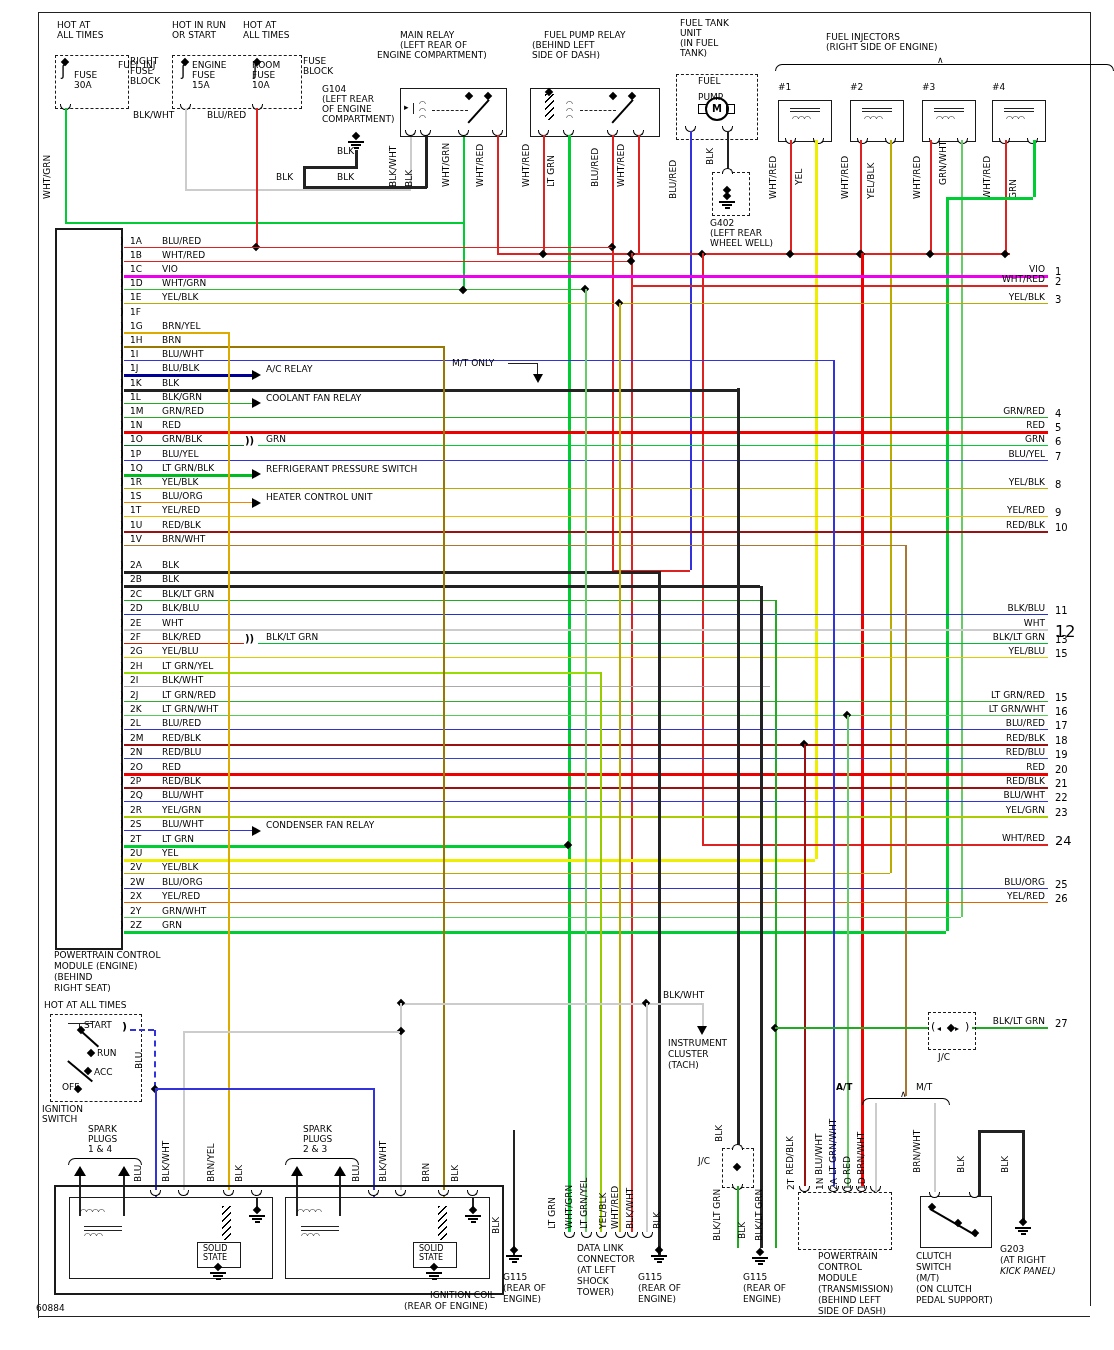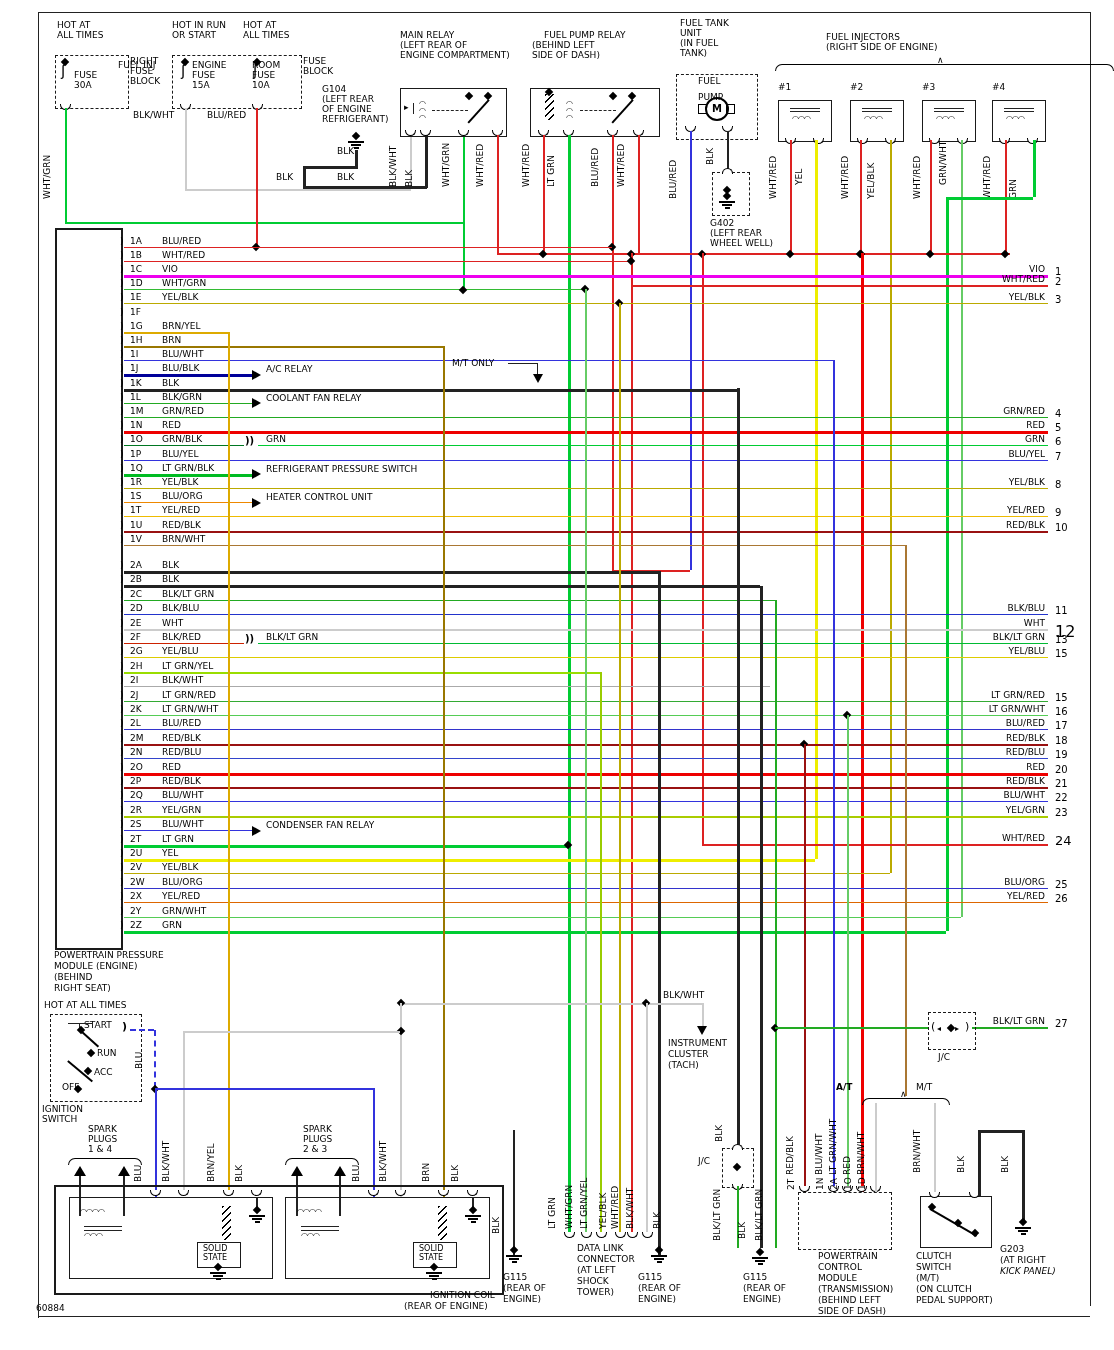--- a/index.html
+++ b/index.html
@@ -70,36 +70,36 @@
     <div class="w" style="left: 65px; top: 108px; width: 2px; height: 114px; background: rgb(0, 204, 51);"></div>
     <div class="w" style="left: 65px; top: 222px; width: 398px; height: 2px; background: rgb(0, 204, 51);"></div>
     <div class="w" style="left: 463px; top: 135px; width: 2px; height: 155px; background: rgb(0, 204, 51);"></div>
     <div class="w" style="left: 185px; top: 108px; width: 2px; height: 81px; background: rgb(204, 204, 204);"></div>
     <div class="w" style="left: 185px; top: 189px; width: 226px; height: 2px; background: rgb(204, 204, 204);"></div>
     <div class="w" style="left: 410px; top: 135px; width: 2px; height: 54px; background: rgb(204, 204, 204);"></div>
     <div class="w" style="left: 256px; top: 108px; width: 1.5px; height: 138px; background: rgb(221, 34, 34);"></div>
     <div class="t" style="left: 322px; top: 84px;">G104</div>
     <div class="t" style="left: 322px; top: 94px;">(LEFT REAR</div>
     <div class="t" style="left: 322px; top: 104px;">OF ENGINE</div>
-    <div class="t" style="left: 322px; top: 114px;">REFRIGERANT)</div>
+    <div class="t" style="left: 322px; top: 114px;">COMPARTMENT)</div>
     <div class="dot" style="left: 353px; top: 133px;"></div>
     <div class="gb" style="left: 348px; top: 141px; width: 16px;"></div>
     <div class="gb" style="left: 351px; top: 144px; width: 10px;"></div>
     <div class="gb" style="left: 354px; top: 147px; width: 5px;"></div>
     <div class="w" style="left: 355px; top: 150px; width: 3px; height: 16px; background: rgb(34, 34, 34);"></div>
     <div class="w" style="left: 303px; top: 166px; width: 55px; height: 3px; background: rgb(34, 34, 34);"></div>
     <div class="w" style="left: 303px; top: 166px; width: 3px; height: 22px; background: rgb(34, 34, 34);"></div>
     <div class="w" style="left: 303px; top: 186px; width: 124px; height: 3px; background: rgb(34, 34, 34);"></div>
     <div class="w" style="left: 425px; top: 135px; width: 3px; height: 53px; background: rgb(34, 34, 34);"></div>
     <div class="t" style="left: 337px; top: 146px;">BLK</div>
     <div class="t" style="left: 337px; top: 172px;">BLK</div>
     <div class="t" style="left: 276px; top: 172px;">BLK</div>
     <div class="t" style="left: 400px; top: 30px;">MAIN RELAY</div>
     <div class="t" style="left: 400px; top: 40px;">(LEFT REAR OF</div>
-    <div class="t" style="left: 400px; top: 50px;">ENGINE COMPARTMENT)</div>
+    <div class="t" style="left: 377px; top: 50px;">ENGINE COMPARTMENT)</div>
     <div class="bx1" style="left: 400px; top: 88px; width: 105px; height: 47px;"></div>
     <div class="t" style="left: 404px; top: 102px; font-size: 9px;">▸</div>
     <div class="w" style="left: 413px; top: 103px; width: 1px; height: 11px; background: rgb(34, 34, 34);"></div>
     <div class="loops" style="left: 419px; top: 100px;">◠</div>
     <div class="loops" style="left: 419px; top: 107px;">◠</div>
     <div class="loops" style="left: 419px; top: 114px;">◠</div>
     <div class="w" style="left: 432px; top: 110px; width: 36px; height: 0px; border-top: 1px dashed rgb(34, 34, 34);"></div>
     <div class="diag" style="left: 468px; top: 122px; width: 31px; height: 1.5px; transform: rotate(-48deg);"></div>
     <div class="dot" style="left: 466px; top: 93px;"></div>
     <div class="dot" style="left: 485px; top: 93px;"></div>
@@ -224,21 +224,21 @@
     <div class="dot" style="left: 927px; top: 251px;"></div>
     <div class="dot" style="left: 1002px; top: 251px;"></div>
     <div class="w" style="left: 631px; top: 253px; width: 1.5px; height: 984px; background: rgb(221, 34, 34);"></div>
     <div class="w" style="left: 631px; top: 285px; width: 417px; height: 1.5px; background: rgb(221, 34, 34);"></div>
     <div class="w" style="left: 702px; top: 253px; width: 1.5px; height: 591px; background: rgb(221, 34, 34);"></div>
     <div class="w" style="left: 702px; top: 844px; width: 346px; height: 1.5px; background: rgb(221, 34, 34);"></div>
     <div class="w" style="left: 861px; top: 253px; width: 3px; height: 939px; background: rgb(238, 0, 0);"></div>
     <div class="dot" style="left: 609px; top: 244px;"></div>
     <div class="dot" style="left: 253px; top: 244px;"></div>
     <div class="bx" style="left: 55px; top: 228px; width: 64px; height: 718px;"></div>
-    <div class="t" style="left: 54px; top: 950px;">POWERTRAIN PRESSURE</div>
+    <div class="t" style="left: 54px; top: 950px;">POWERTRAIN CONTROL</div>
     <div class="t" style="left: 54px; top: 961px;">MODULE (ENGINE)</div>
     <div class="t" style="left: 54px; top: 972px;">(BEHIND</div>
     <div class="t" style="left: 54px; top: 983px;">RIGHT SEAT)</div>
     <div class="t" style="left: 120px; top: 235.5px; font-size: 9px;">)</div>
     <div class="t" style="left: 130px; top: 235.5px;">1A</div>
     <div class="t" style="left: 162px; top: 235.5px;">BLU/RED</div>
     <div class="w" style="left: 124px; top: 246.5px; width: 488px; height: 1px; background: rgb(221, 34, 34);"></div>
     <div class="t" style="left: 120px; top: 249.7px; font-size: 9px;">)</div>
     <div class="t" style="left: 130px; top: 249.7px;">1B</div>
     <div class="t" style="left: 162px; top: 249.7px;">WHT/RED</div>

